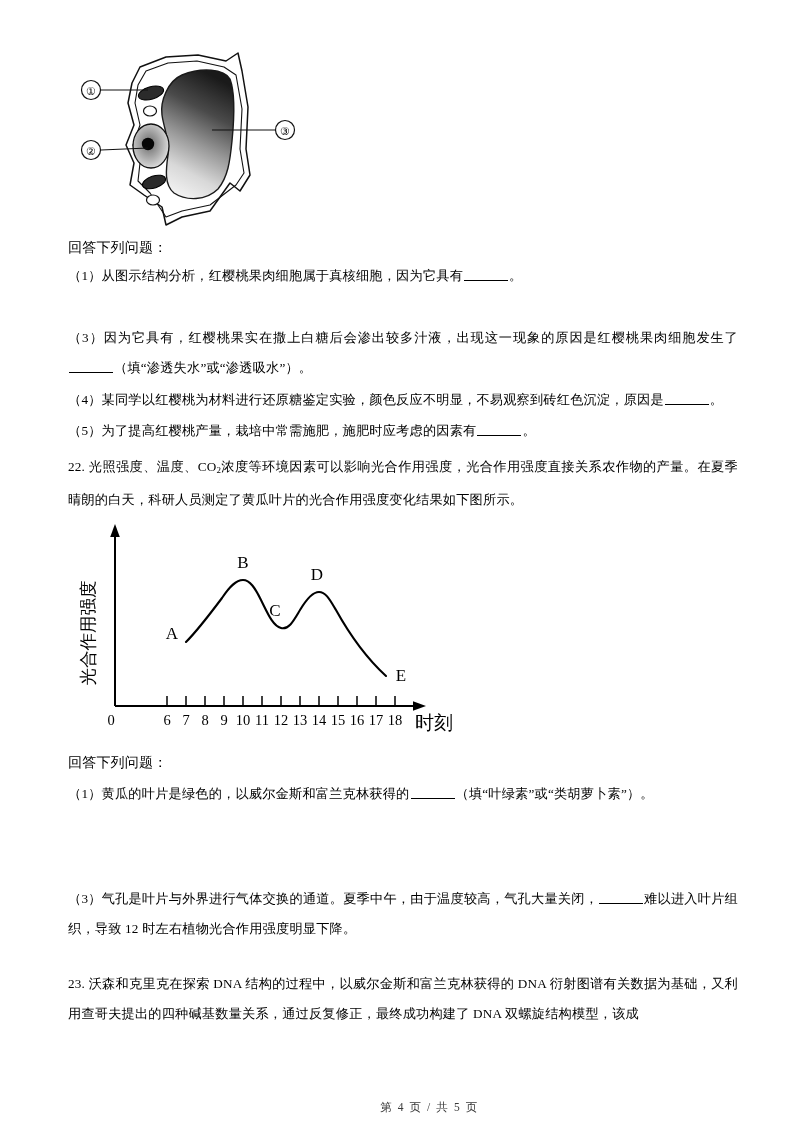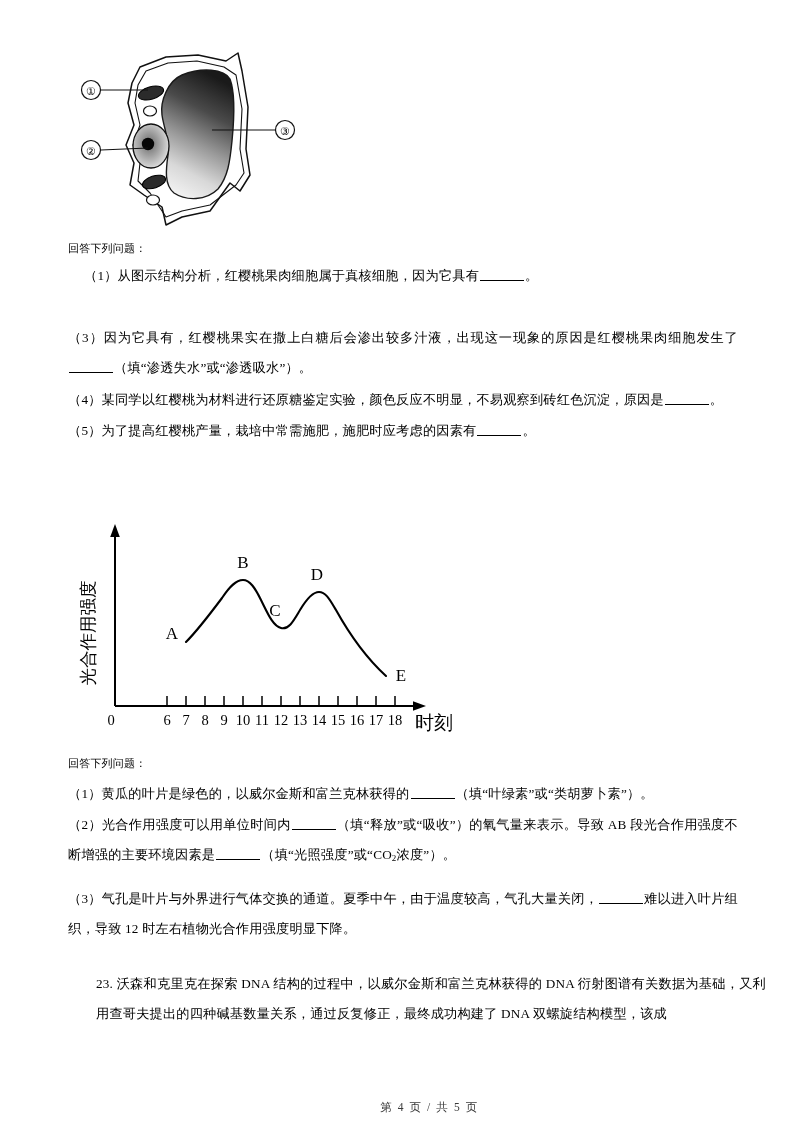--- a/index.html
+++ b/index.html
@@ -54,21 +54,21 @@
     height: 0.95em;
     vertical-align: -1px;
     margin: 0 1px;
   }
   sub {
     font-size: 0.68em;
     vertical-align: -0.22em;
   }
 
   .prompt {
-    font-size: 11px;
+    font-size: 14px;
     line-height: 30px;
   }
 
   
   .figure-chart {
     position: absolute;
     left: 70px;
     top: 518px;
     width: 400px;
     height: 225px;
@@ -146,21 +146,21 @@
       <line x1="142" y1="85" x2="205" y2="85" stroke="#111" stroke-width="1.2"></line>
       <circle cx="215" cy="85" r="9.5" fill="#fff" stroke="#111" stroke-width="1.2"></circle>
       <text x="215" y="89.5" font-size="11" text-anchor="middle" font-family="'Liberation Serif', serif" fill="#000">③</text>
     </svg>
   </div>
 
   <div class="q-block" style="top:233px;">
     <div class="prompt">回答下列问题：</div>
   </div>
 
-  <div class="q-block" style="top:261px;margin-left:16px;">
+  <div class="q-block" style="top:261px;">
     <div class="q-line">
       <span>（1）</span><span>从图示结构分析，红樱桃果肉细胞属于真核细胞，因为它具有</span><span class="blank"></span><span>。</span>
     </div>
   </div>
 
 
   <div class="q-block" style="top:323px;">
     <div class="q-line">
       <span>（3）</span><span>因为它具有，红樱桃果实在撒上白糖后会渗出较多汁液，出现这一现象的原因是红樱桃果肉细胞发生了</span><span class="blank"></span><span>（填“渗透失水”或“渗透吸水”）。</span>
     </div>
@@ -171,20 +171,25 @@
       <span>（4）</span><span>某同学以红樱桃为材料进行还原糖鉴定实验，颜色反应不明显，不易观察到砖红色沉淀，原因是</span><span class="blank"></span><span>。</span>
     </div>
   </div>
 
   <div class="q-block" style="top:416px;">
     <div class="q-line">
       <span>（5）</span><span>为了提高红樱桃产量，栽培中常需施肥，施肥时应考虑的因素有</span><span class="blank"></span><span>。</span>
     </div>
   </div>
 
+  <div class="q-block" style="top:452px;">
+    <div class="q-line">
+      <span>22.</span>&nbsp;<span>光照强度、温度、CO</span><sub>2</sub><span>浓度等环境因素可以影响光合作用强度，光合作用强度直接关系农作物的产量。在夏季晴朗的白天，科研人员测定了黄瓜叶片的光合作用强度变化结果如下图所示。</span>
+    </div>
+  </div>
 
   <div class="figure-chart">
     <svg width="400" height="225" viewBox="0 0 400 225" xmlns="http://www.w3.org/2000/svg">
 
       <line x1="45" y1="188" x2="45" y2="16" stroke="#000" stroke-width="2"></line>
       <polygon points="45,6 40.2,19 49.8,19" fill="#000"></polygon>
 
       <line x1="45" y1="188" x2="346" y2="188" stroke="#000" stroke-width="2"></line>
       <polygon points="356,188 343,183.2 343,192.8" fill="#000"></polygon>
 
@@ -248,34 +253,29 @@
   <div class="q-block" style="top:748px;">
     <div class="prompt">回答下列问题：</div>
   </div>
 
   <div class="q-block" style="top:779px;">
     <div class="q-line">
       <span>（1）</span><span>黄瓜的叶片是绿色的，以威尔金斯和富兰克林获得的</span><span class="blank"></span><span>（填“叶绿素”或“类胡萝卜素”）。</span>
     </div>
   </div>
 
-  <div class="q-block" style="top:810px;">
-    <div class="q-line">
-      <span>（2）</span><span>光合作用强度可以用单位时间内</span><span class="blank"></span><span>（填“释放”或“吸收”）的氧气量来表示。导致 AB 段光合作用强度不断增强的主要环境因素是</span><span class="blank"></span><span>（填“光照强度”或“CO</span><sub>2</sub><span>浓度”）。</span>
-    </div>
-  </div>
 
   <div class="q-block" style="top:884px;">
     <div class="q-line">
       <span>（3）</span><span>气孔是叶片与外界进行气体交换的通道。夏季中午，由于温度较高，气孔大量关闭，</span><span class="blank"></span><span>难以进入叶片组织，导致 12 时左右植物光合作用强度明显下降。</span>
     </div>
   </div>
 
 
-  <div class="q-block" style="top:969px;margin-left:28px;">
+  <div class="q-block" style="top:969px;">
     <div class="q-line">
       <span>23.</span>&nbsp;<span>沃森和克里克在探索 DNA 结构的过程中，以威尔金斯和富兰克林获得的 DNA 衍射图谱有关数据为基础，又利用查哥夫提出的四种碱基数量关系，通过反复修正，最终成功构建了 DNA 双螺旋结构模型，该成</span>
     </div>
   </div>
 
   <div class="footer">第 4 页 / 共 5 页</div>
 
 </div>
 
 </body></html>

